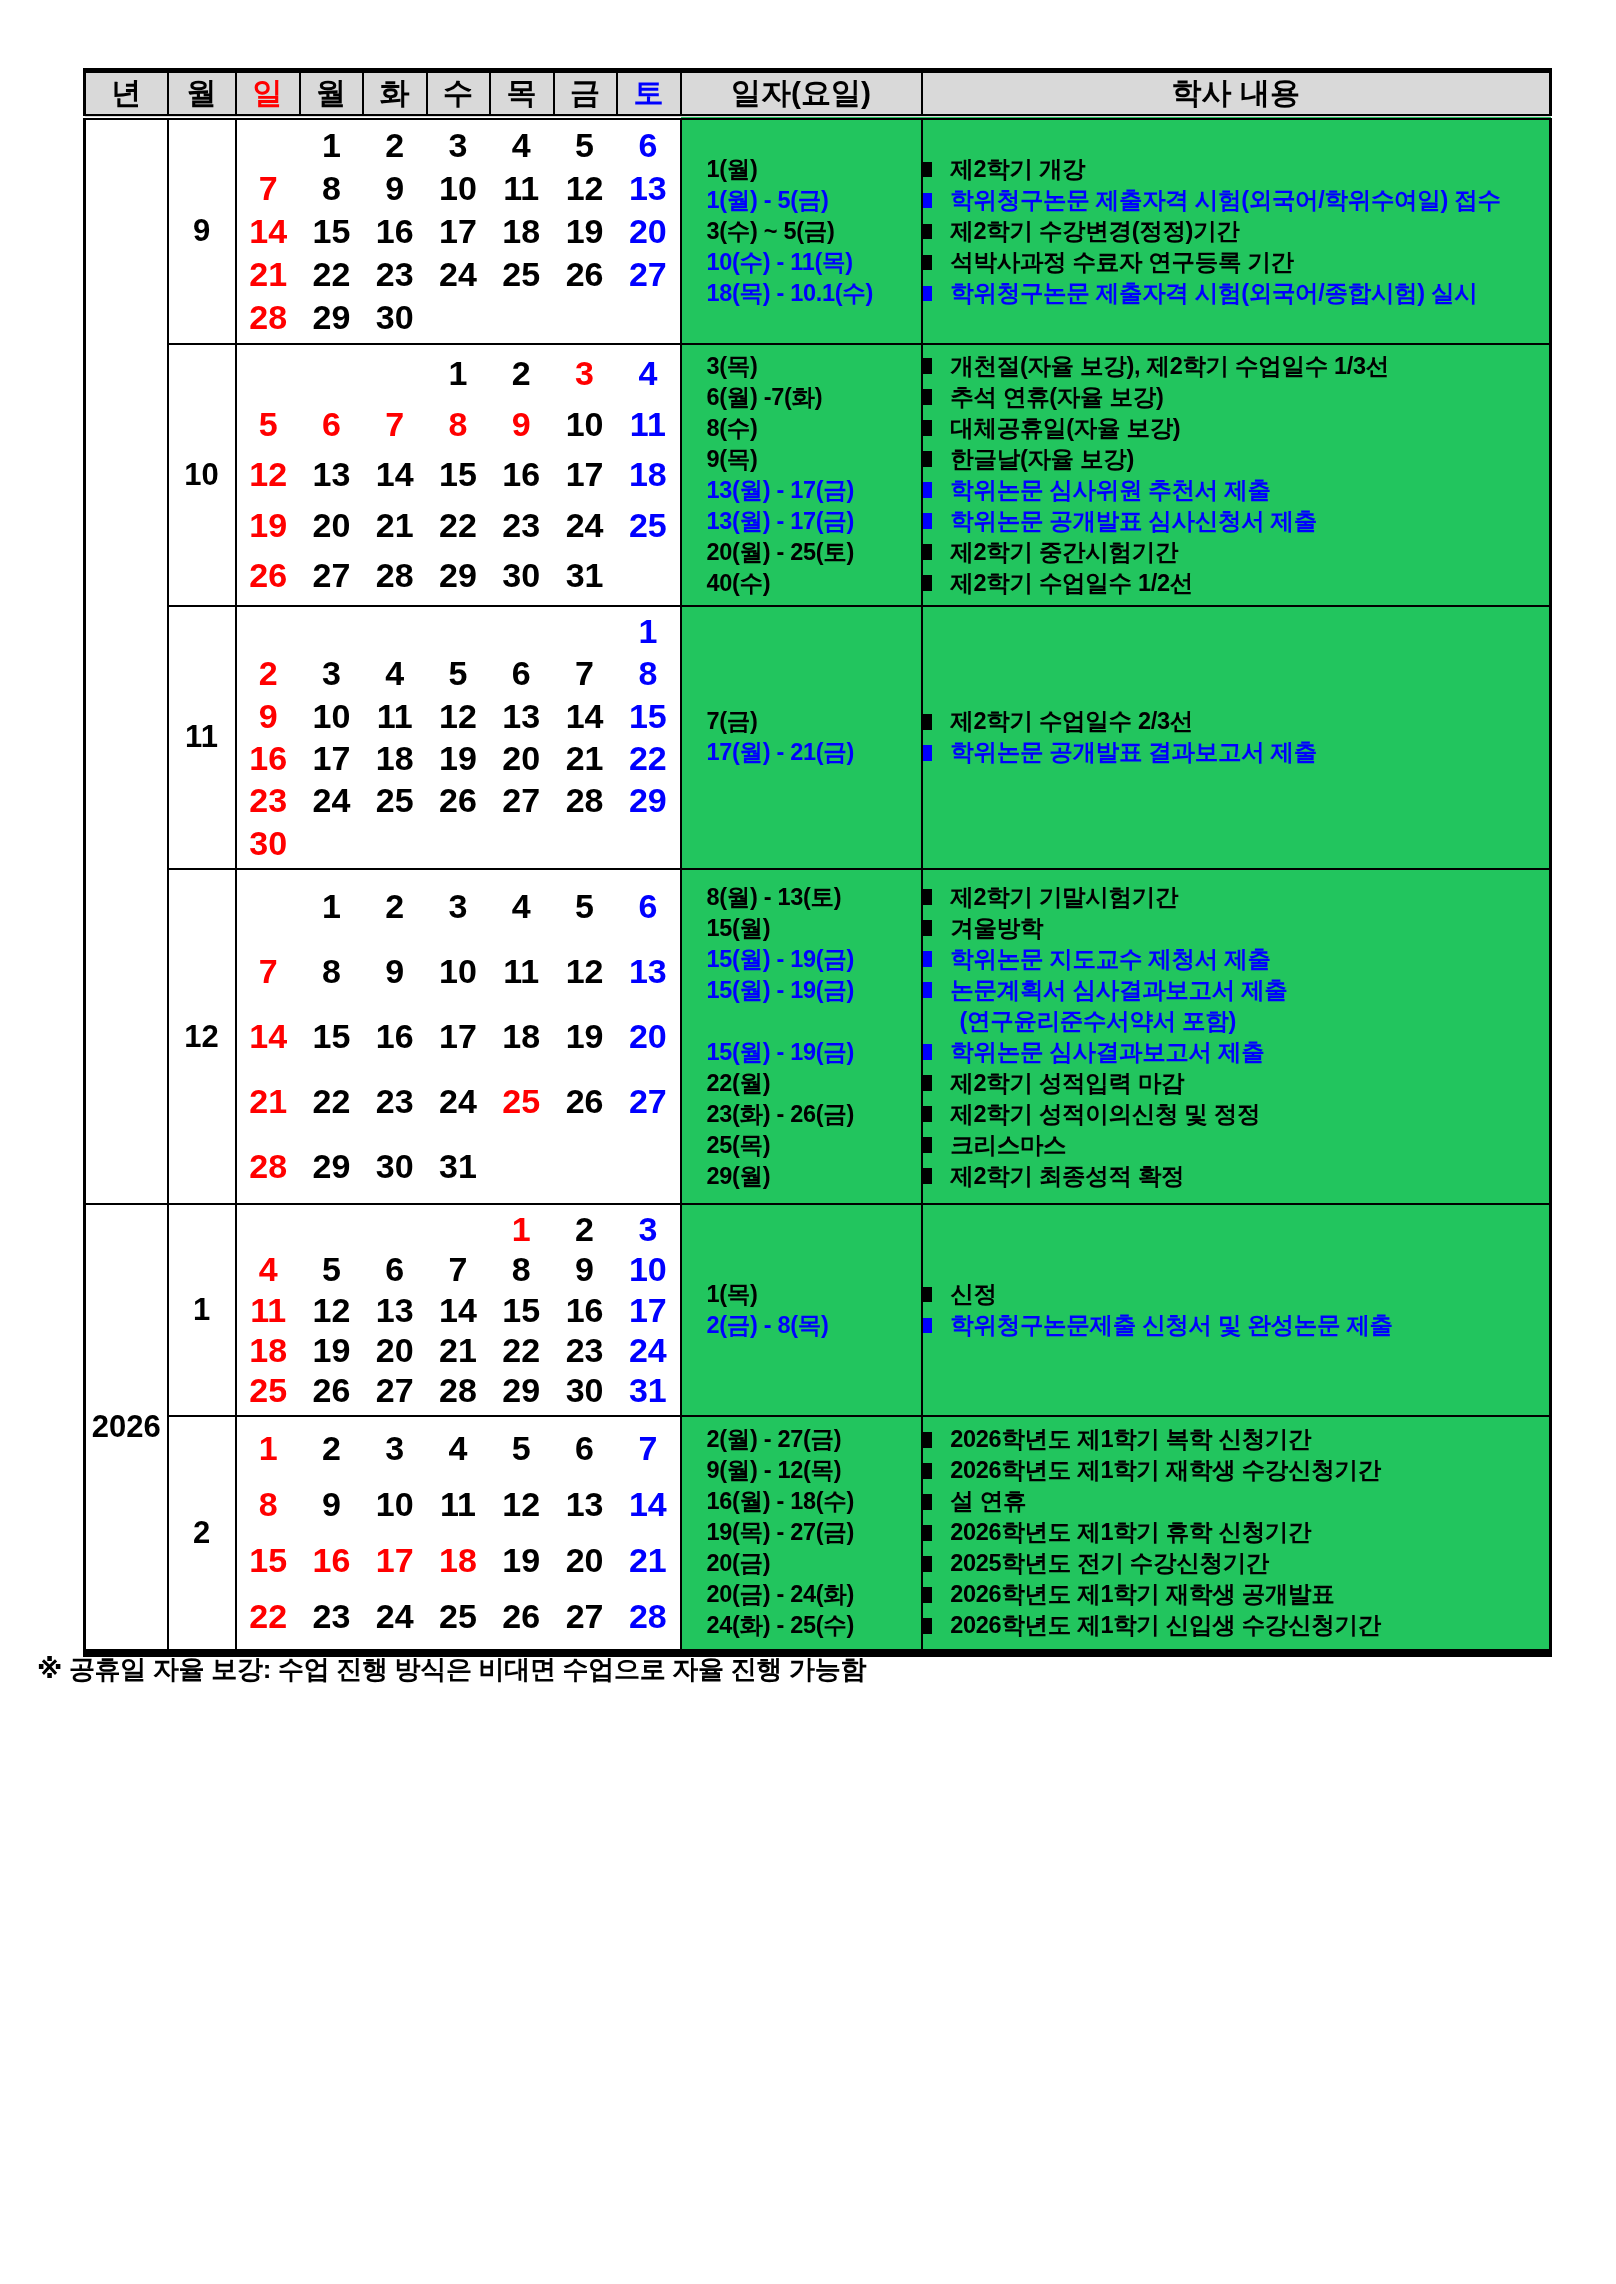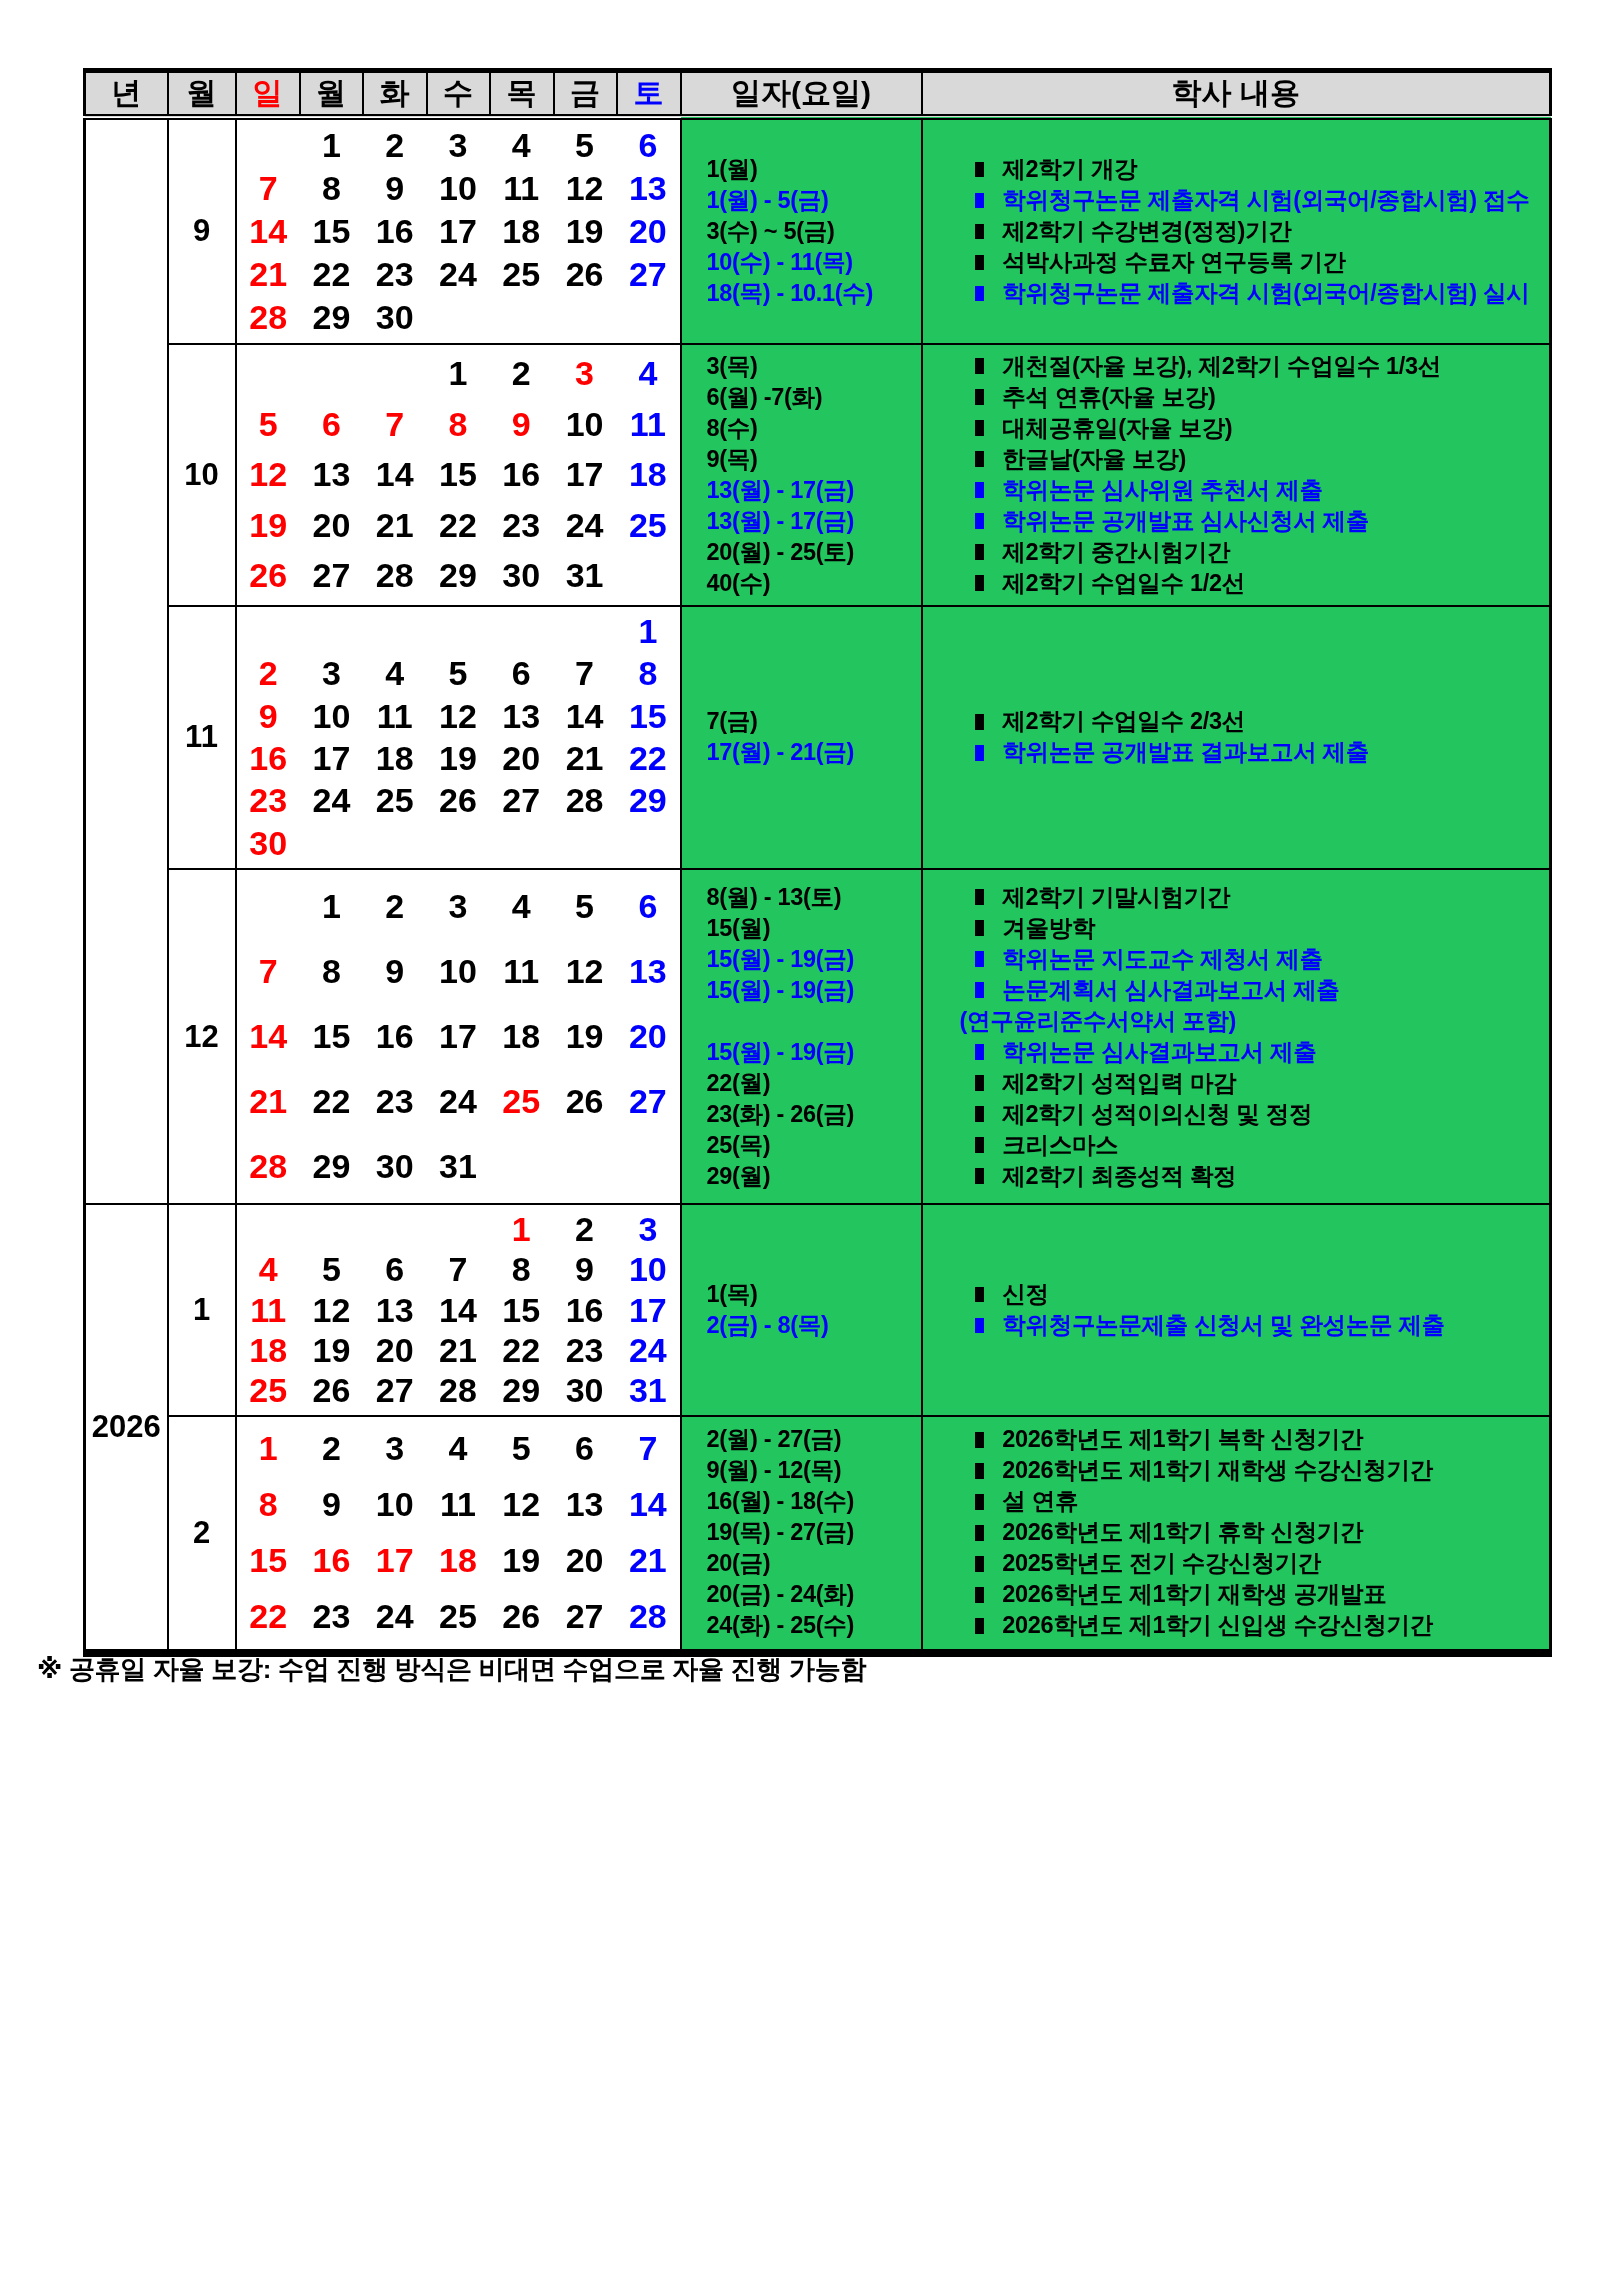--- a/index.html
+++ b/index.html
@@ -33,21 +33,21 @@
   .month-cell { background:#fff; text-align:center; font-size:31px; }
   .cal-cell   { background:#fff; padding:3.9px 0; }
   .cal-grid   { display:grid; grid-template-columns:repeat(7,1fr); height:100%; }
   .daynum     { display:flex; align-items:center; justify-content:center; font-size:34px; }
   .dates-cell, .events-cell { background:#22c55e; }
   .date-line  {
     font-size:23.5px; line-height:31px; min-height:31px; padding-left:25px;
     white-space:nowrap; letter-spacing:-0.3px;
   }
   .event-line {
-    font-size:23.5px; line-height:31px; min-height:31px; padding-left:52px;
+    font-size:23.5px; line-height:31px; min-height:31px; 
     white-space:nowrap; letter-spacing:-0.3px; display:flex; align-items:center;
   }
   .event-line.cont { padding-left:37px; }
   .bullet { display:inline-block; width:9.8px; height:15.6px; margin-right:18px; flex:none; }
   .bullet.k { background:#000000; }
   .bullet.b { background:#0000ff; }
   .c-k { color:#000000; }
   .c-r { color:#ff0000; }
   .c-b { color:#0000ff; }
   .footnote {
@@ -138,21 +138,21 @@
               <div class="date-line c-b">10(수) - 11(목)</div>
               <div class="date-line c-b">18(목) - 10.1(수)</div>
             </td>
             <td class="events-cell">
               <div class="event-line">
                 <span class="bullet k"></span>
                 <span class="c-k">제2학기 개강</span>
               </div>
               <div class="event-line">
                 <span class="bullet b"></span>
-                <span class="c-b">학위청구논문 제출자격 시험(외국어/종합시험) 접수</span>
+                <span class="c-b">학위청구논문 제출자격 시험(외국어/학위수여일) 접수</span>
               </div>
               <div class="event-line">
                 <span class="bullet k"></span>
                 <span class="c-k">제2학기 수강변경(정정)기간</span>
               </div>
               <div class="event-line">
                 <span class="bullet k"></span>
                 <span class="c-k">석박사과정 수료자 연구등록 기간</span>
               </div>
               <div class="event-line">

